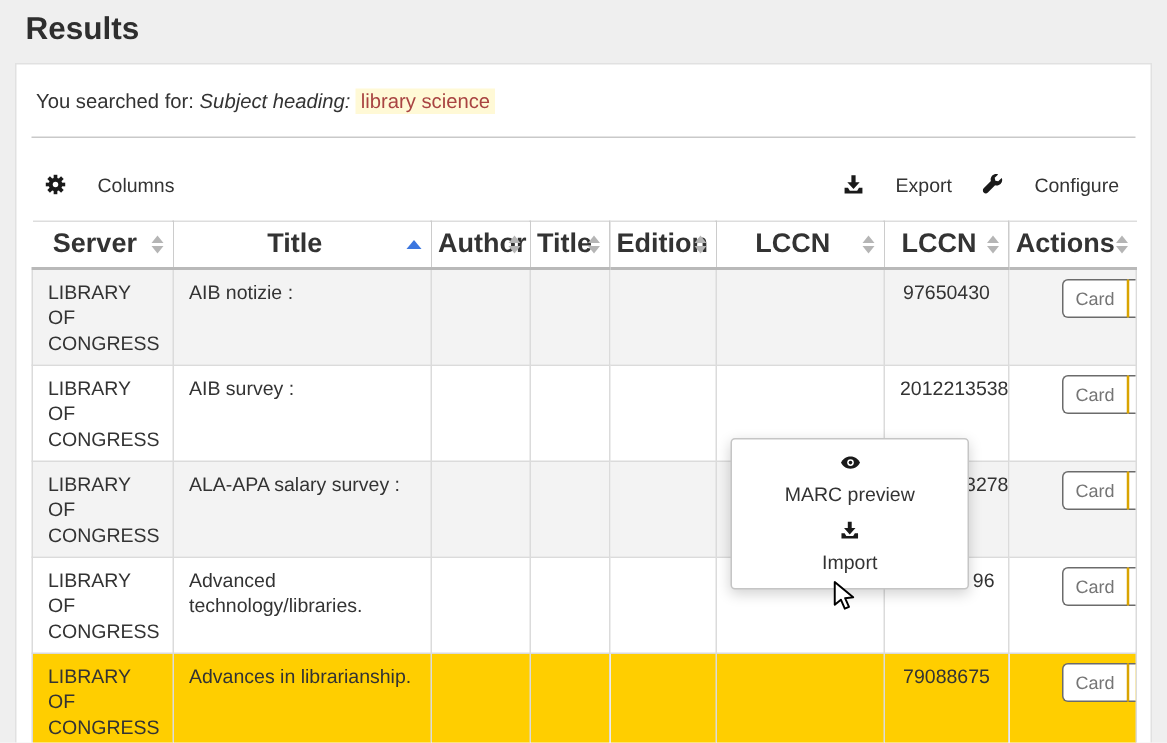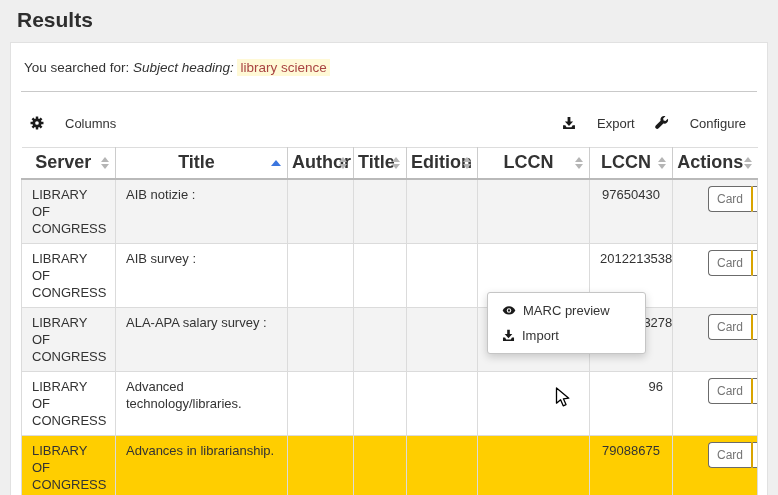--- a/index.html
+++ b/index.html
@@ -139,20 +139,21 @@
     border: 1px solid #C5C5C5; border-radius: 3px;
     box-shadow: 0 3px 9px rgba(0,0,0,0.18);
     padding: 5px 0;
     z-index: 10;
   }
   .menu-item {
     display: flex; align-items: center; gap: 7px;
     padding: 5px 14px;
     font-size: 13px; color: #333;
     cursor: default;
+    flex-direction: column;
   }
   .menu-item svg { display: block; flex: none; }
 
   .mouse-cursor { position: absolute; left: 555px; top: 387px; z-index: 20; }
 </style>
 </head>
 <body>
 
 <h1 class="page-title">Results</h1>
 

